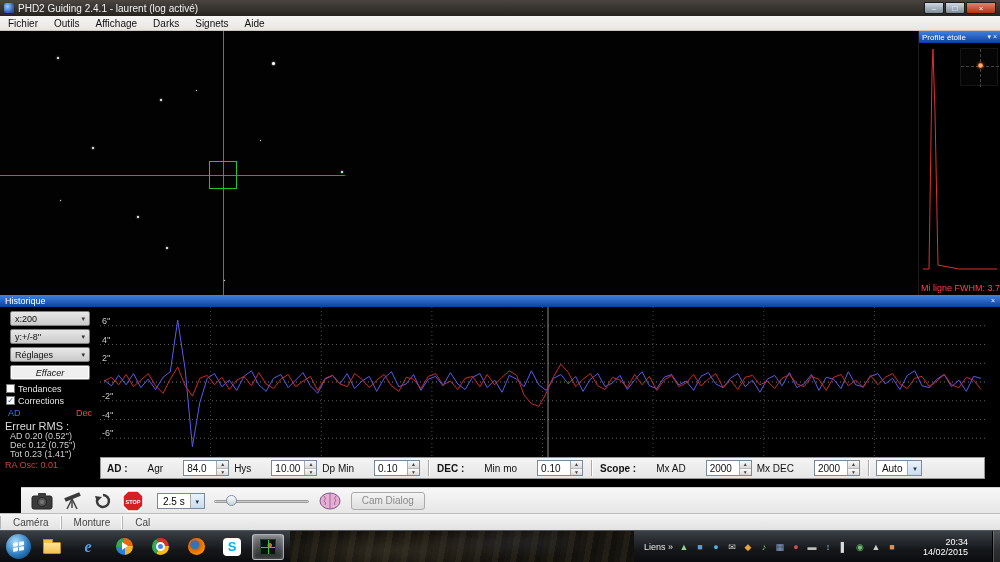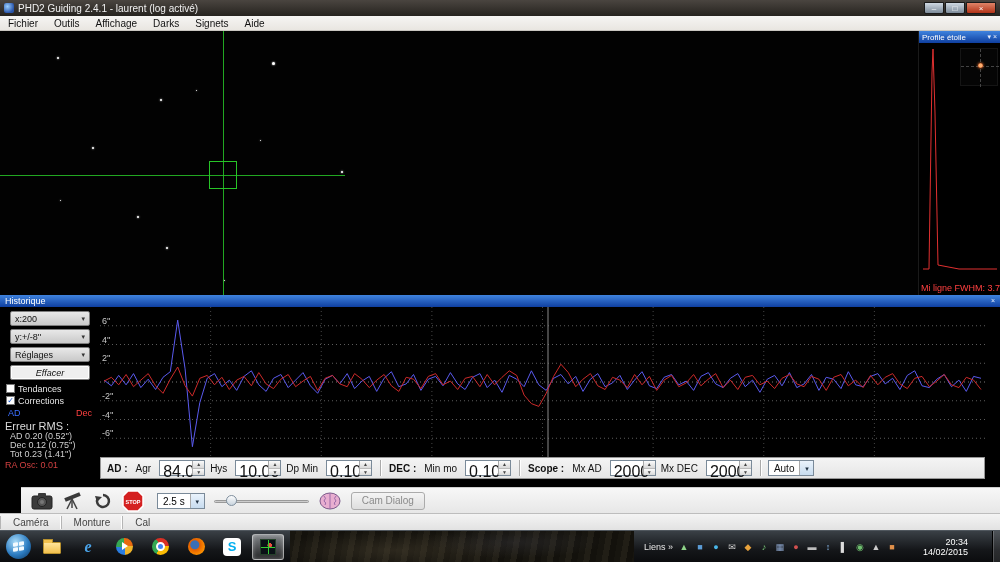--- a/index.html
+++ b/index.html
@@ -68,24 +68,24 @@
   .rms-line { color:#cfcfcf; font-size:9px; margin-left:10px; line-height:9px; }
   .ra-osc { color:#d04040; font-size:9px; margin:1px 0 0 5px; }
   .history-plot { position:absolute; left:100px; top:12px; width:885px; height:150px; background:#000; }
   .history-gap { position:absolute; left:985px; top:12px; width:15px; height:180px; background:#000; }
 
   
   .guide-bar { position:absolute; left:100px; top:162px; width:885px; height:22px;
     background:linear-gradient(#f4f4f4,#e6e6e6); border:1px solid #979797;
     display:flex; align-items:center; padding:0 6px; font-size:10px; color:#111; }
   .gc-fill { display:flex; align-items:center; gap:5px; }
-  .gc-group { display:flex; align-items:center; gap:8px; }
+  .gc-group { display:flex; align-items:center; gap:20px; }
   .gc-prefix { font-weight:bold; }
   .spinner { display:inline-flex; height:16px; background:#fff; border:1px solid #7a8a99; }
-  .spin-val { width:32px; font-size:16px; padding:2px 2px 0 3px; }
+  .spin-val { width:32px; font-size:10px; padding:2px 2px 0 3px; }
   .spin-arrows { width:12px; display:flex; flex-direction:column; border-left:1px solid #aaa; }
   .spin-up,.spin-down { flex:1; font-size:5px; line-height:6px; text-align:center; color:#444;
     background:linear-gradient(#fbfbfb,#d9d9d9); }
   .spin-up { border-bottom:1px solid #bbb; }
   .gc-sep { width:1px; height:16px; background:#aaa; box-shadow:1px 0 0 #fff; margin:0 3px; }
   .combo { display:inline-flex; height:16px; background:#fff; border:1px solid #7a8a99; margin-left:4px; }
   .combo-val { font-size:10px; padding:2px 5px 0 5px; }
   .combo-btn { width:14px; text-align:center; font-size:7px; line-height:15px; color:#234;
     background:linear-gradient(#eaf3fc,#c8dcef); border-left:1px solid #aaa; }
 

